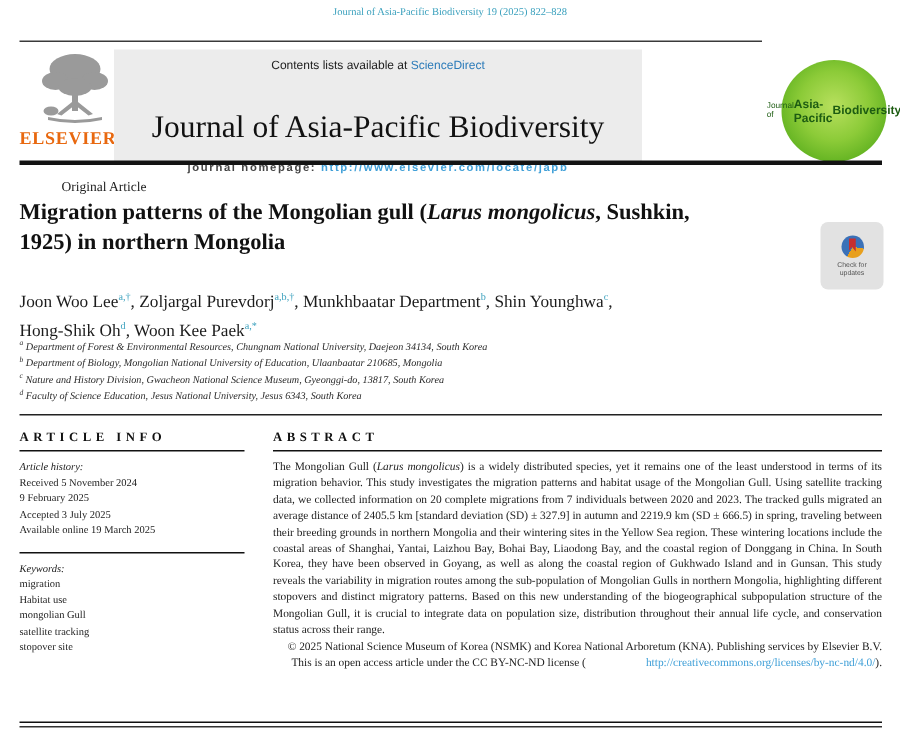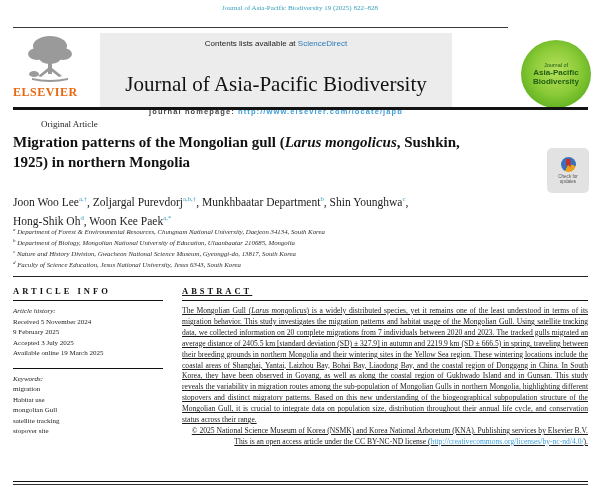--- a/index.html
+++ b/index.html
@@ -14,31 +14,31 @@
   .rule-thick{position:absolute;top:107px;left:13px;width:575px;height:3px;background:#131313;}
   .rule-mid{position:absolute;top:276px;left:13px;width:575px;border-top:1.5px solid #222;}
   .rule-bottom{position:absolute;top:481px;left:13px;width:575px;height:2.2px;border-top:1.4px solid #111;border-bottom:1px solid #333;}
 
   
   .elsevier{position:absolute;left:13px;top:34px;width:74px;text-align:left;}
   .elsevier svg{display:block;margin:0 auto;}
   .els-text{font-family:"Liberation Serif",serif;font-weight:bold;font-size:12px;color:#e8680f;letter-spacing:.5px;margin-top:1px;}
 
   
-  .banner{position:absolute;left:100px;top:33px;width:352px;height:75px;background:#ececec;text-align:center;}
+  .banner{position:absolute;left:76px;top:33px;width:352px;height:75px;background:#ececec;text-align:center;}
   .contents-line{margin-top:6px;font-family:"Liberation Sans",sans-serif;font-size:8px;color:#222;}
   .sd-link{color:#2b7bb9;text-decoration:none;}
   .jtitle{margin-top:24px;font-size:21px;color:#111;}
   .homepage{margin-top:10px;font-family:"Liberation Sans",sans-serif;font-size:7.5px;font-weight:bold;letter-spacing:1.1px;color:#444;}
   .homepage a{color:#41a0d8;text-decoration:none;}
 
   
   .cover{position:absolute;left:521px;top:40px;width:70px;height:68px;border-radius:50%;
     background:radial-gradient(circle at 50% 45%, #b8e05e 0%, #8ccb38 45%, #63b322 75%, #53a01a 100%);
-    display:flex;flex-direction:column;align-items:center;justify-content:center;
+    display:flex;flex-direction:row;align-items:center;justify-content:center;
     font-family:"Liberation Sans",sans-serif;color:#1d5c12;}
   .cover .c1{font-size:5.5px;}
   .cover .c2,.cover .c3{font-size:8px;font-weight:bold;line-height:9.5px;}
 
   
   .orig{position:absolute;top:119px;left:13px;font-size:9px;color:#222;margin-left:28px;}
   .title{position:absolute;top:133px;left:13px;width:478px;margin:0;font-size:15px;font-weight:bold;line-height:1.3;color:#111;}
 
   
   .badge{position:absolute;top:148px;left:547px;width:42px;height:45px;background:#e2e2e2;border-radius:5px;
@@ -52,30 +52,30 @@
 
   
   .authors{position:absolute;top:191px;left:13px;width:555px;font-size:11.5px;color:#1c1c1c;line-height:16px;}
   .authors sup{color:#3aa0bd;font-size:6.8px;}
   
   .affils{position:absolute;top:226px;left:13px;width:560px;font-size:6.8px;font-style:italic;color:#2c2c2c;line-height:8.6px;}
   .affils sup{font-size:5px;}
 
   
   .info-col{position:absolute;top:286px;left:13px;width:150px;}
-  .abs-col{position:absolute;top:286px;left:182px;width:406px;text-decoration:underline;}
+  .abs-col{position:absolute;top:286px;left:182px;width:406px;}
   .colhead{font-size:8.5px;font-weight:bold;letter-spacing:3px;color:#111;}
   .colrule{border-top:1.2px solid #111;margin:4px 0 5px 0;}
   .colrule.second{margin-top:9px;}
   .ital-label{font-size:7px;font-style:italic;color:#222;line-height:10.5px;}
   .info-line{font-size:7px;line-height:10.5px;color:#222;}
 
   .abs-text{margin:0;font-size:7.6px;line-height:10.9px;text-align:justify;color:#1c1c1c;}
   .abs-copy{margin:0;font-size:7.6px;line-height:10.9px;text-align:right;color:#1c1c1c;}
-  .abs-copy a{color:#41a0d8;text-decoration:none;word-break:break-all;}
+  .abs-copy a{color:#41a0d8;text-decoration:none;word-break:break-all;padding-left:40px;}
 </style>
 </head>
 <body>
 
 <div class="page">
 
   <div class="citation">Journal of Asia-Pacific Biodiversity 19 (2025) 822–828</div>
   <div class="rule-top"></div>
 
   <div class="elsevier">

